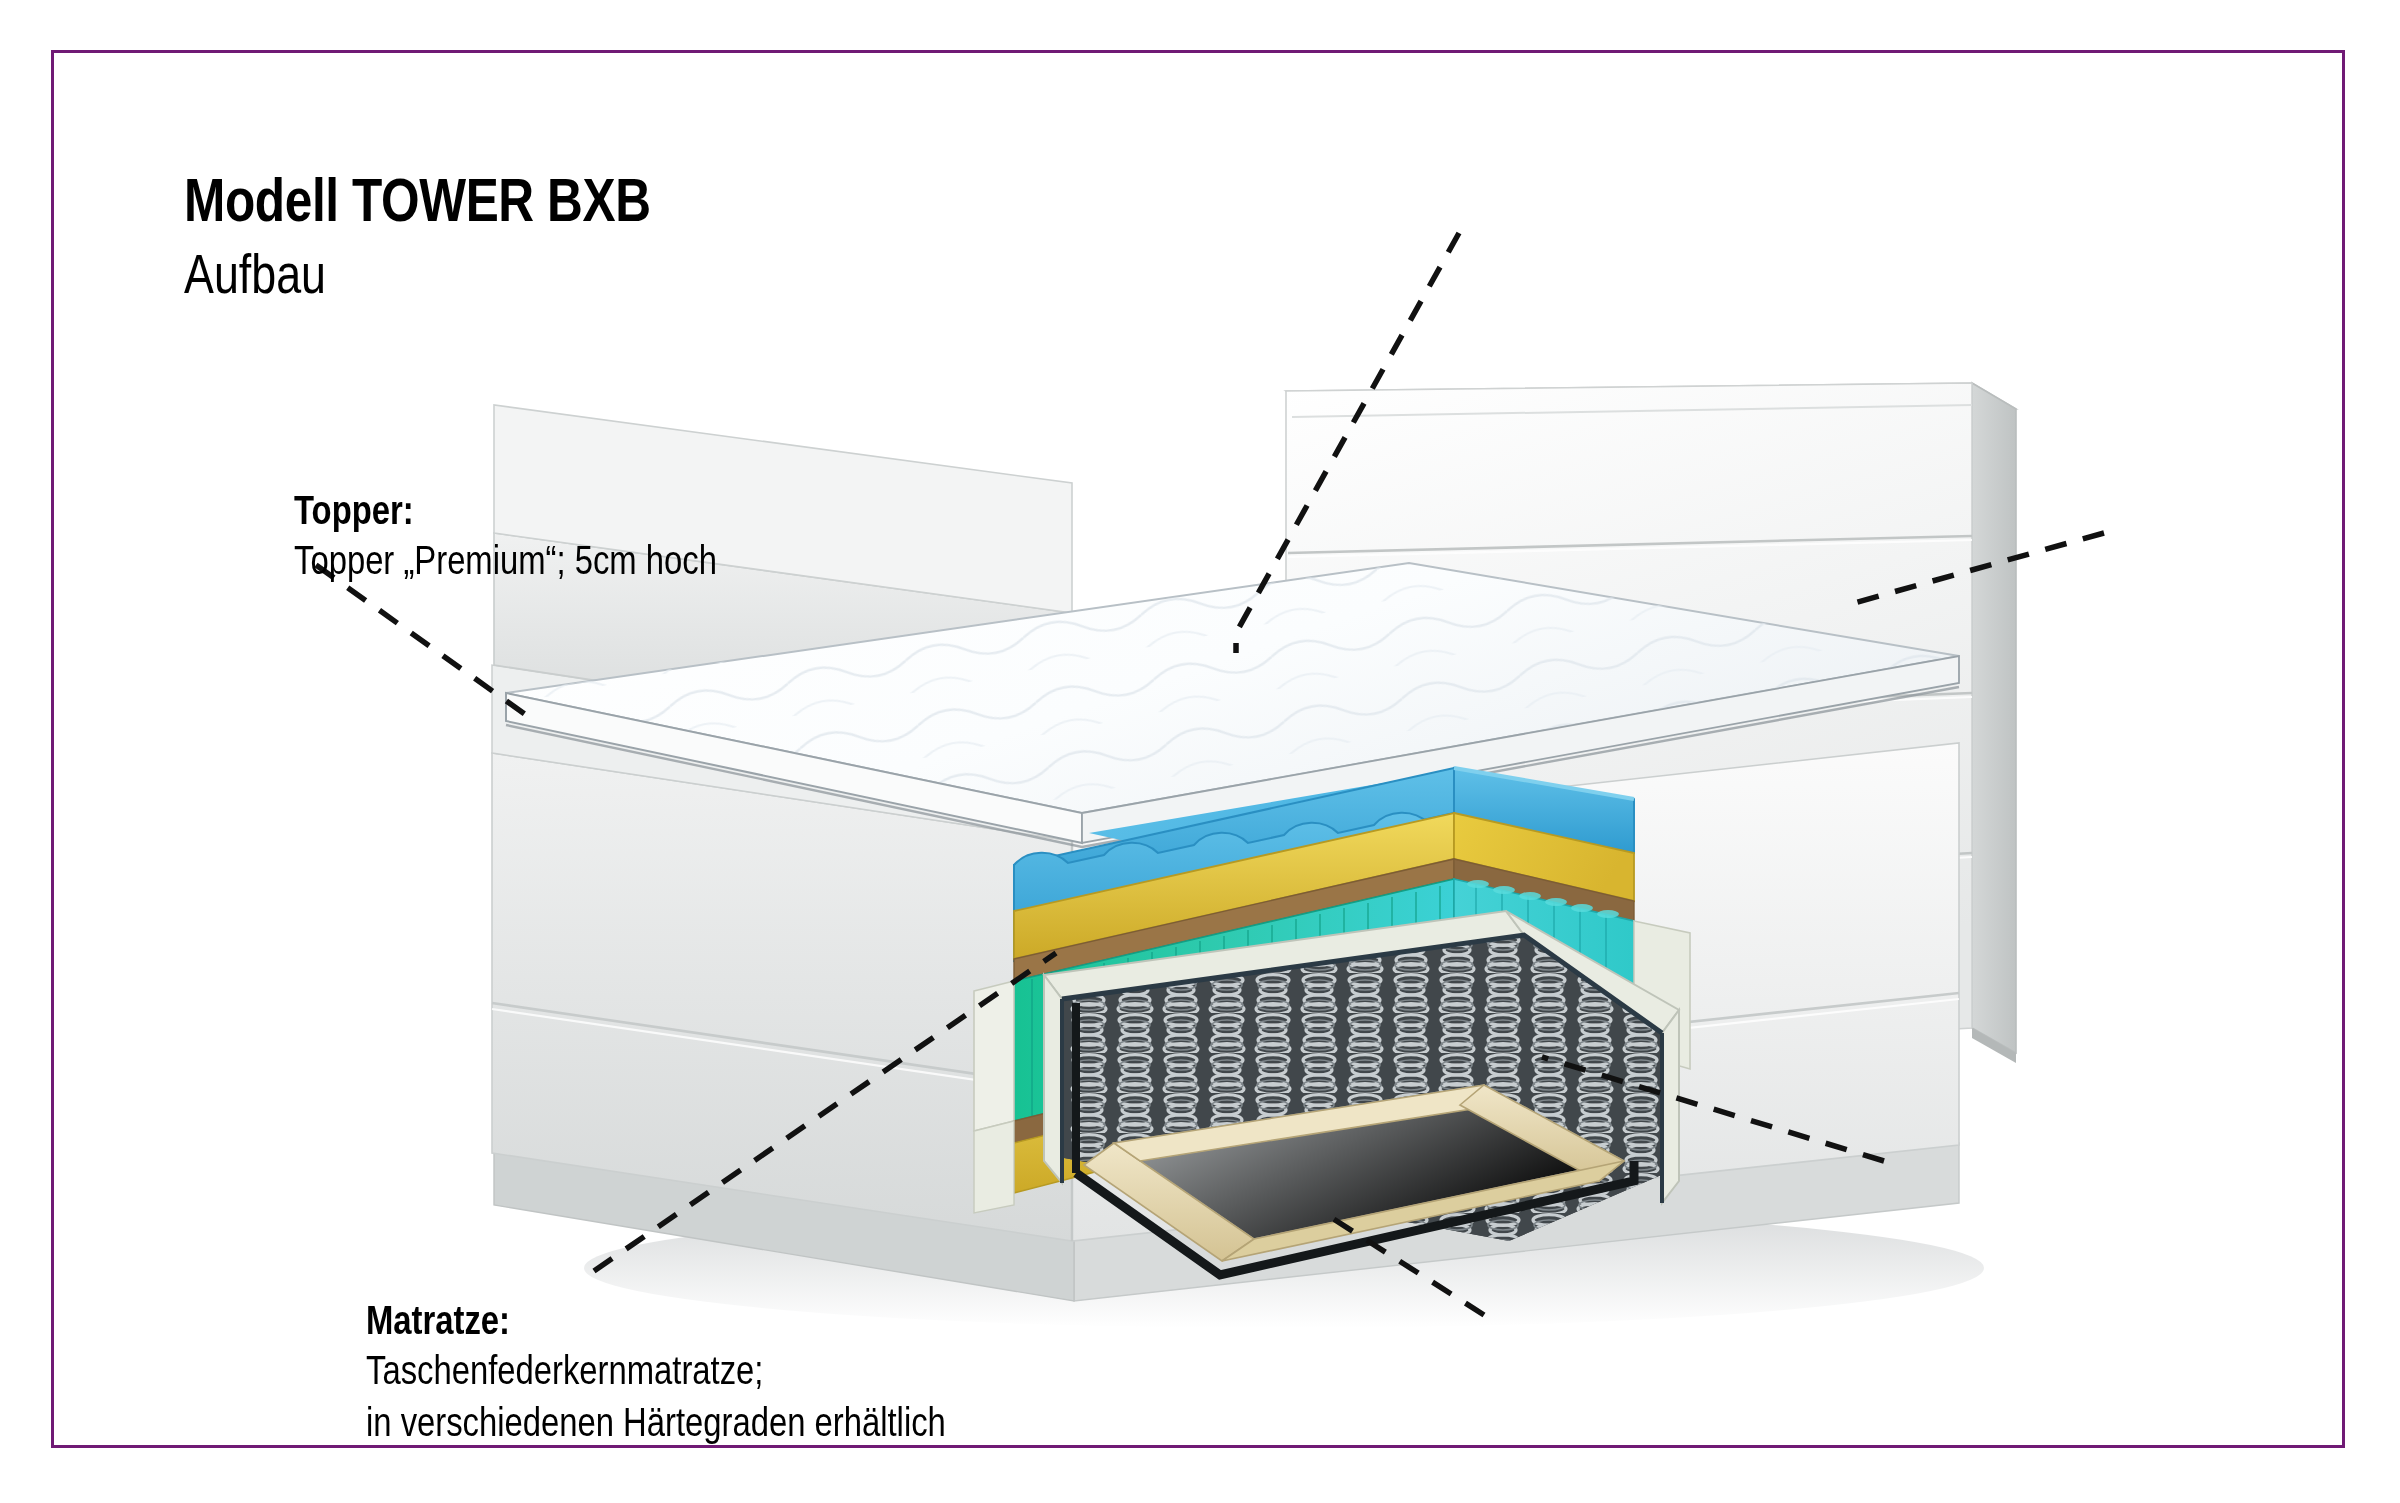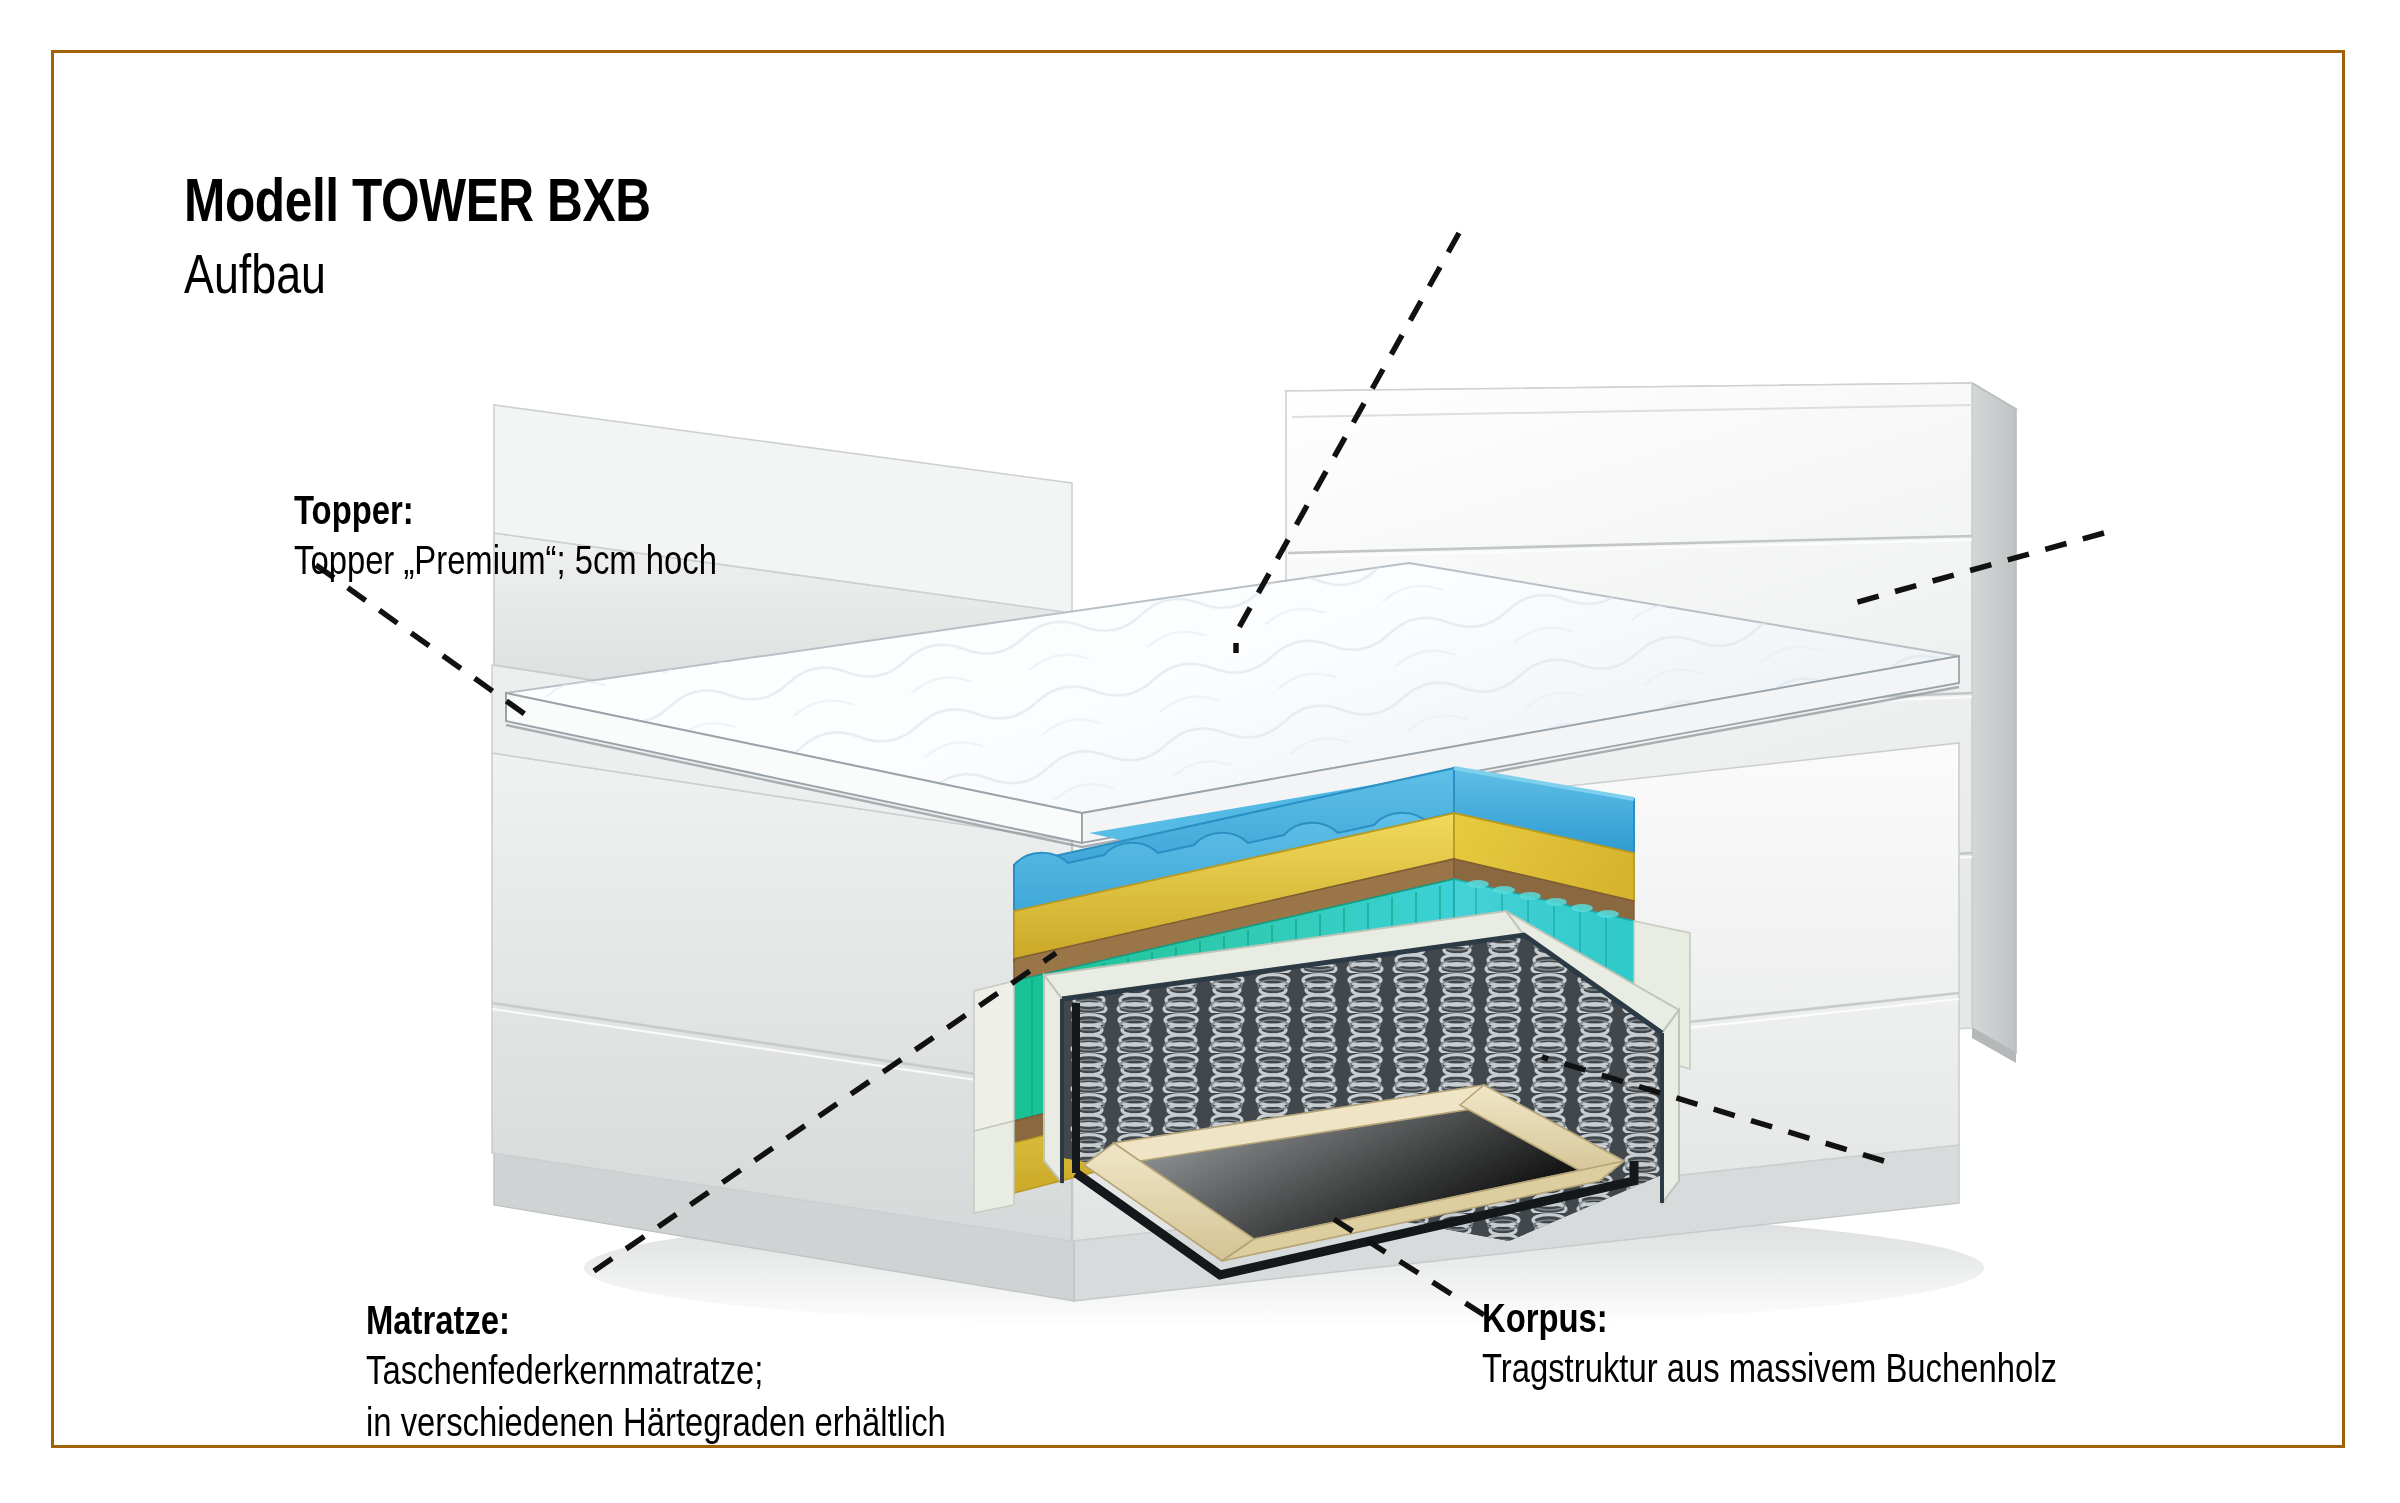--- a/index.html
+++ b/index.html
@@ -1,20 +1,20 @@
 <!DOCTYPE html>
 <html><head>
 <meta charset="utf-8">
 <style>
   html,body{margin:0;padding:0;background:#ffffff;}
   body{width:2400px;height:1503px;position:relative;overflow:hidden;
        font-family:"Liberation Sans", sans-serif;color:#000;}
 
   #frame{position:absolute;left:51px;top:50px;width:2294px;height:1398px;
-         border:3px solid #a16207;box-sizing:border-box;background:#fff;}
+         border:3px solid #701a75;box-sizing:border-box;background:#fff;}
 
   
   #title-block{position:absolute;left:130px;top:115px;}
   .title-main{font-size:62px;font-weight:700;letter-spacing:-0.5px;line-height:1.02;
               transform:scaleX(0.80);transform-origin:left center;white-space:nowrap;}
   .title-sub{font-size:56px;font-weight:400;line-height:1.05;margin-top:14px;
              transform:scaleX(0.80);transform-origin:left center;white-space:nowrap;}
 
   
   .callout{position:absolute;}
@@ -334,18 +334,14 @@
   </div>
 
 
   <div class="callout" id="c-matr">
     <div class="hd">Matratze:</div>
     <div class="bd">Taschenfederkernmatratze;</div>
     <div class="bd">in verschiedenen Härtegraden erhältlich</div>
   </div>
 
 
-  <div class="callout" id="c-korpus">
-    <div class="hd">Korpus:</div>
-    <div class="bd">Tragstruktur aus massivem Buchenholz</div>
-  </div>
 
 </div>
 
 </body></html>

